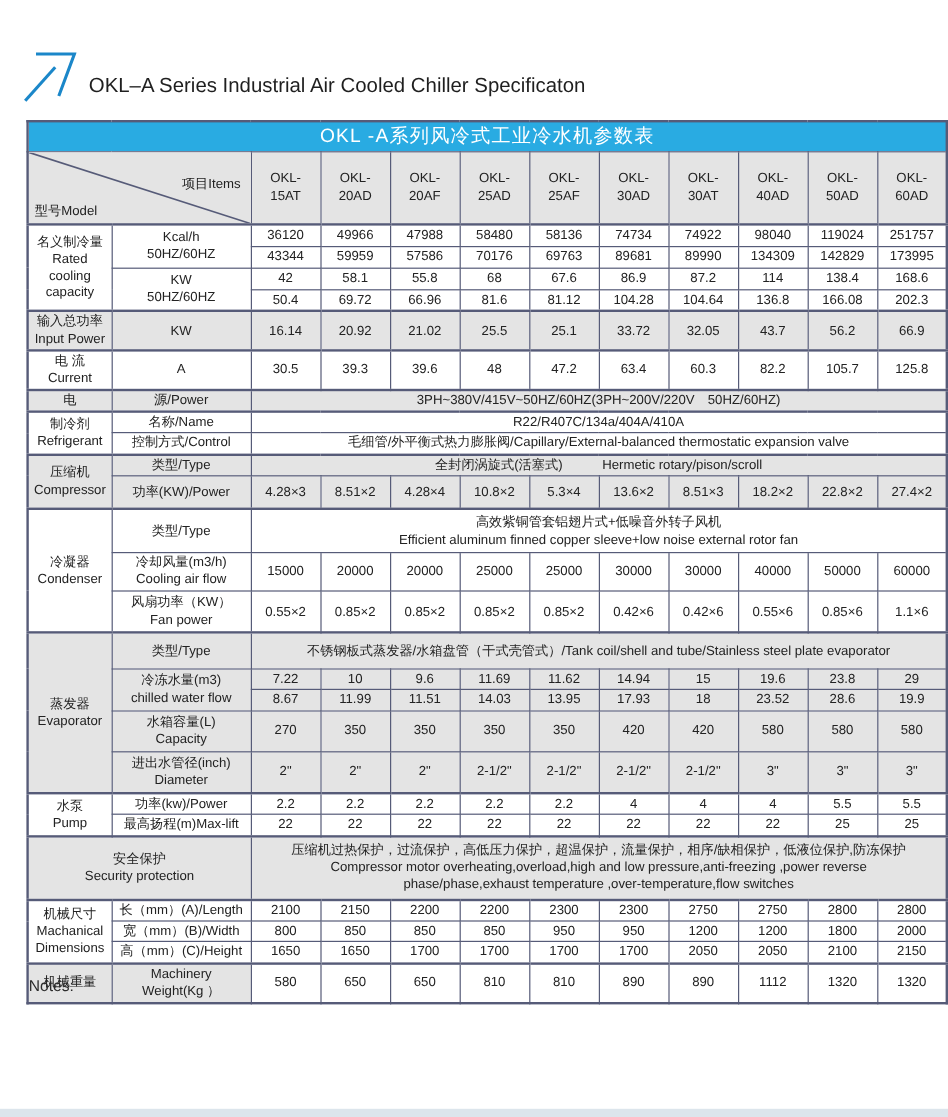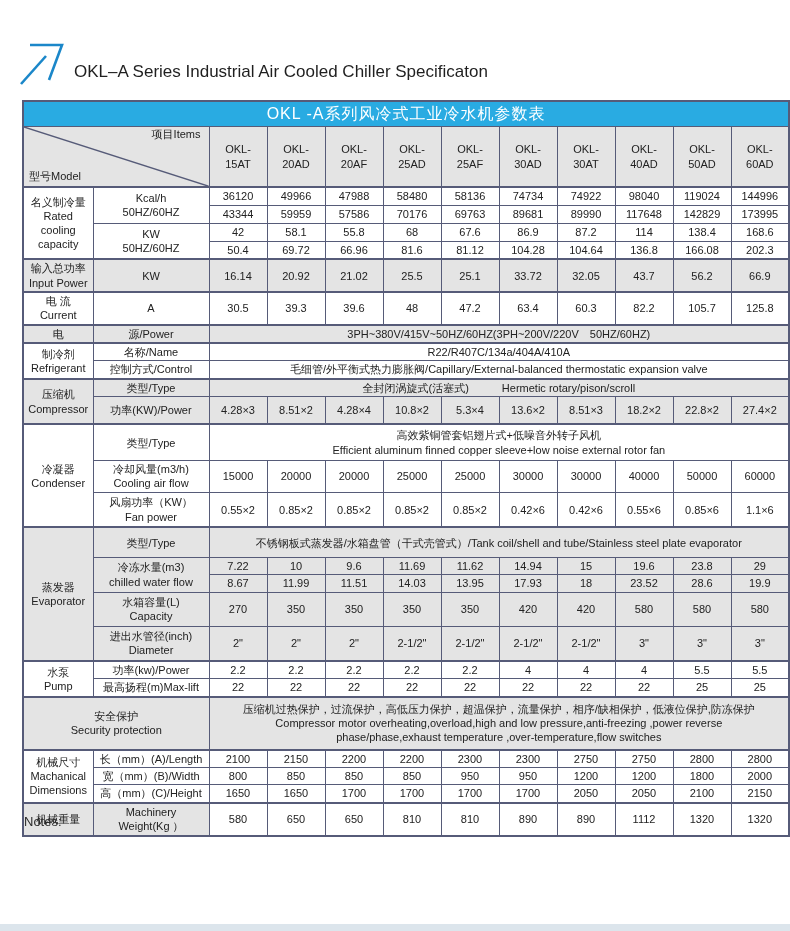--- a/index.html
+++ b/index.html
@@ -34,21 +34,21 @@
   tr.cap td{
     background:#29ABE2;color:#ffffff;font-size:16px;font-weight:500;
     height:22px;letter-spacing:1px;white-space:nowrap;
   }
   .g{background:#e4e4e4;}
   .w{background:#ffffff;}
   tr.sec > td{border-top:2px solid #565b78;}
   td.corner{position:relative;padding:0;}
   td.corner svg{position:absolute;left:0;top:0;width:100%;height:100%;}
   .corner-model{position:absolute;left:5px;bottom:3px;font-size:11px;}
-  .corner-items{position:absolute;right:8px;top:0;font-size:11px;}
+  .corner-items{position:absolute;right:8px;top:20px;font-size:11px;}
   td.small{font-size:10.5px;}
   
   .notes{position:absolute;left:24px;top:813px;width:740px;font-size:13px;
     color:#2b2b2b;line-height:1.42;}
   .note-block{white-space:pre-line;}
   .bottom-strip{position:absolute;left:0;bottom:0;width:790px;height:7px;background:#dce5ec;}
 </style>
 </head>
 <body>
 
@@ -111,31 +111,31 @@
 50HZ/60HZ</td>
   <td class="w">36120</td>
         <td class="w">49966</td>
         <td class="w">47988</td>
         <td class="w">58480</td>
         <td class="w">58136</td>
         <td class="w">74734</td>
         <td class="w">74922</td>
         <td class="w">98040</td>
         <td class="w">119024</td>
-        <td class="w">144996</td>
+        <td class="w">251757</td>
       </tr>
   <tr style="height:18px">
         <td class="w">43344</td>
         <td class="w">59959</td>
         <td class="w">57586</td>
         <td class="w">70176</td>
         <td class="w">69763</td>
         <td class="w">89681</td>
         <td class="w">89990</td>
-        <td class="w">117648</td>
+        <td class="w">134309</td>
         <td class="w">142829</td>
         <td class="w">173995</td>
       </tr>
   <tr style="height:18px">
     <td class="w" rowspan="2">KW
 50HZ/60HZ</td>
   <td class="w">42</td>
         <td class="w">58.1</td>
         <td class="w">55.8</td>
         <td class="w">68</td>

